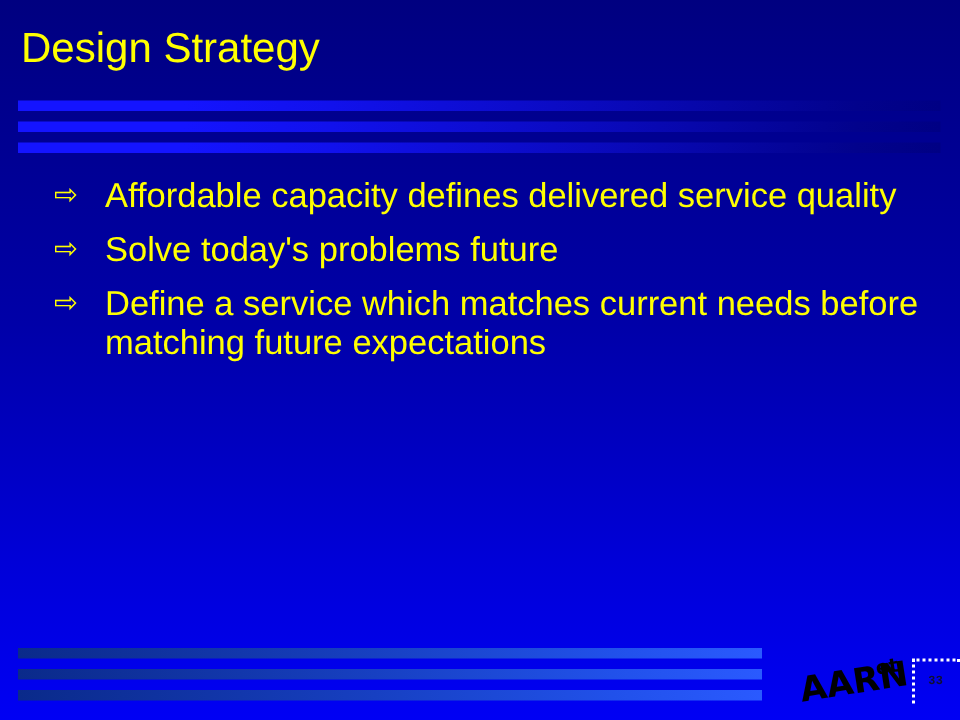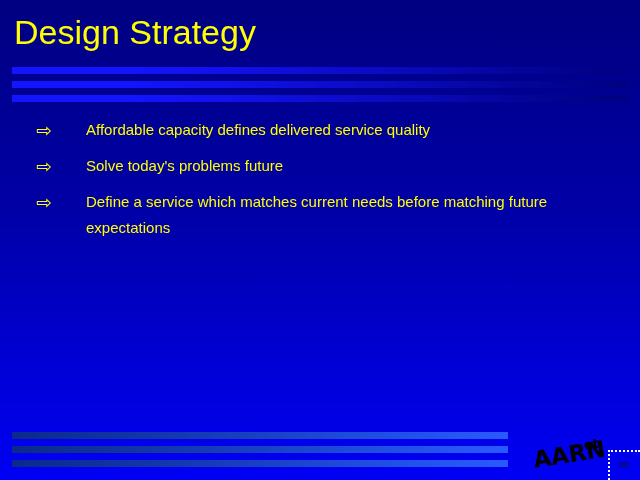--- a/index.html
+++ b/index.html
@@ -15,21 +15,21 @@
     
     background: linear-gradient(to bottom, #000080 0%, #0000a8 45%, #0000d8 78%, #0000f4 100%);
     font-family: "Liberation Sans", "DejaVu Sans", sans-serif;
   }
 
   
   #title {
     position: absolute;
     left: 14px;
     top: 12px;
-    font-size: 34px;
+    font-size: 28px;
     line-height: 40px;
     color: #ffff00;
     letter-spacing: 0px;
     white-space: nowrap;
     text-align: center;
   }
 
   
   .band {
     position: absolute;
@@ -102,23 +102,22 @@
     width: 34px;
     color: #ffff00;
     font-size: 19px;
     line-height: 26px;
     text-align: left;
     font-family: "DejaVu Sans", sans-serif;
   }
   .bullet-text {
     flex: 1 1 auto;
     color: #ffff00;
-    font-size: 15px;
+    font-size: 23px;
     line-height: 26px;
-    margin-left: 16px;
   }
 
   
   #logo {
     position: absolute;
     left: 531px;
     top: 430px;
     width: 80px;
     height: 44px;
   }
@@ -133,21 +132,21 @@
     font-family: "DejaVu Sans", sans-serif;
     font-weight: bold;
     font-size: 13px;
     fill: #000000;
   }
 
   
   #pagebox {
     position: absolute;
     left: 608px;
-    top: 450px;
+    top: 439px;
     width: 32px;
     height: 30px;
     border-top: 2px dotted #ffffff;
     border-left: 2px dotted #ffffff;
     box-sizing: border-box;
     background: transparent;
   }
   #pagenum {
     position: absolute;
     left: 9px;

